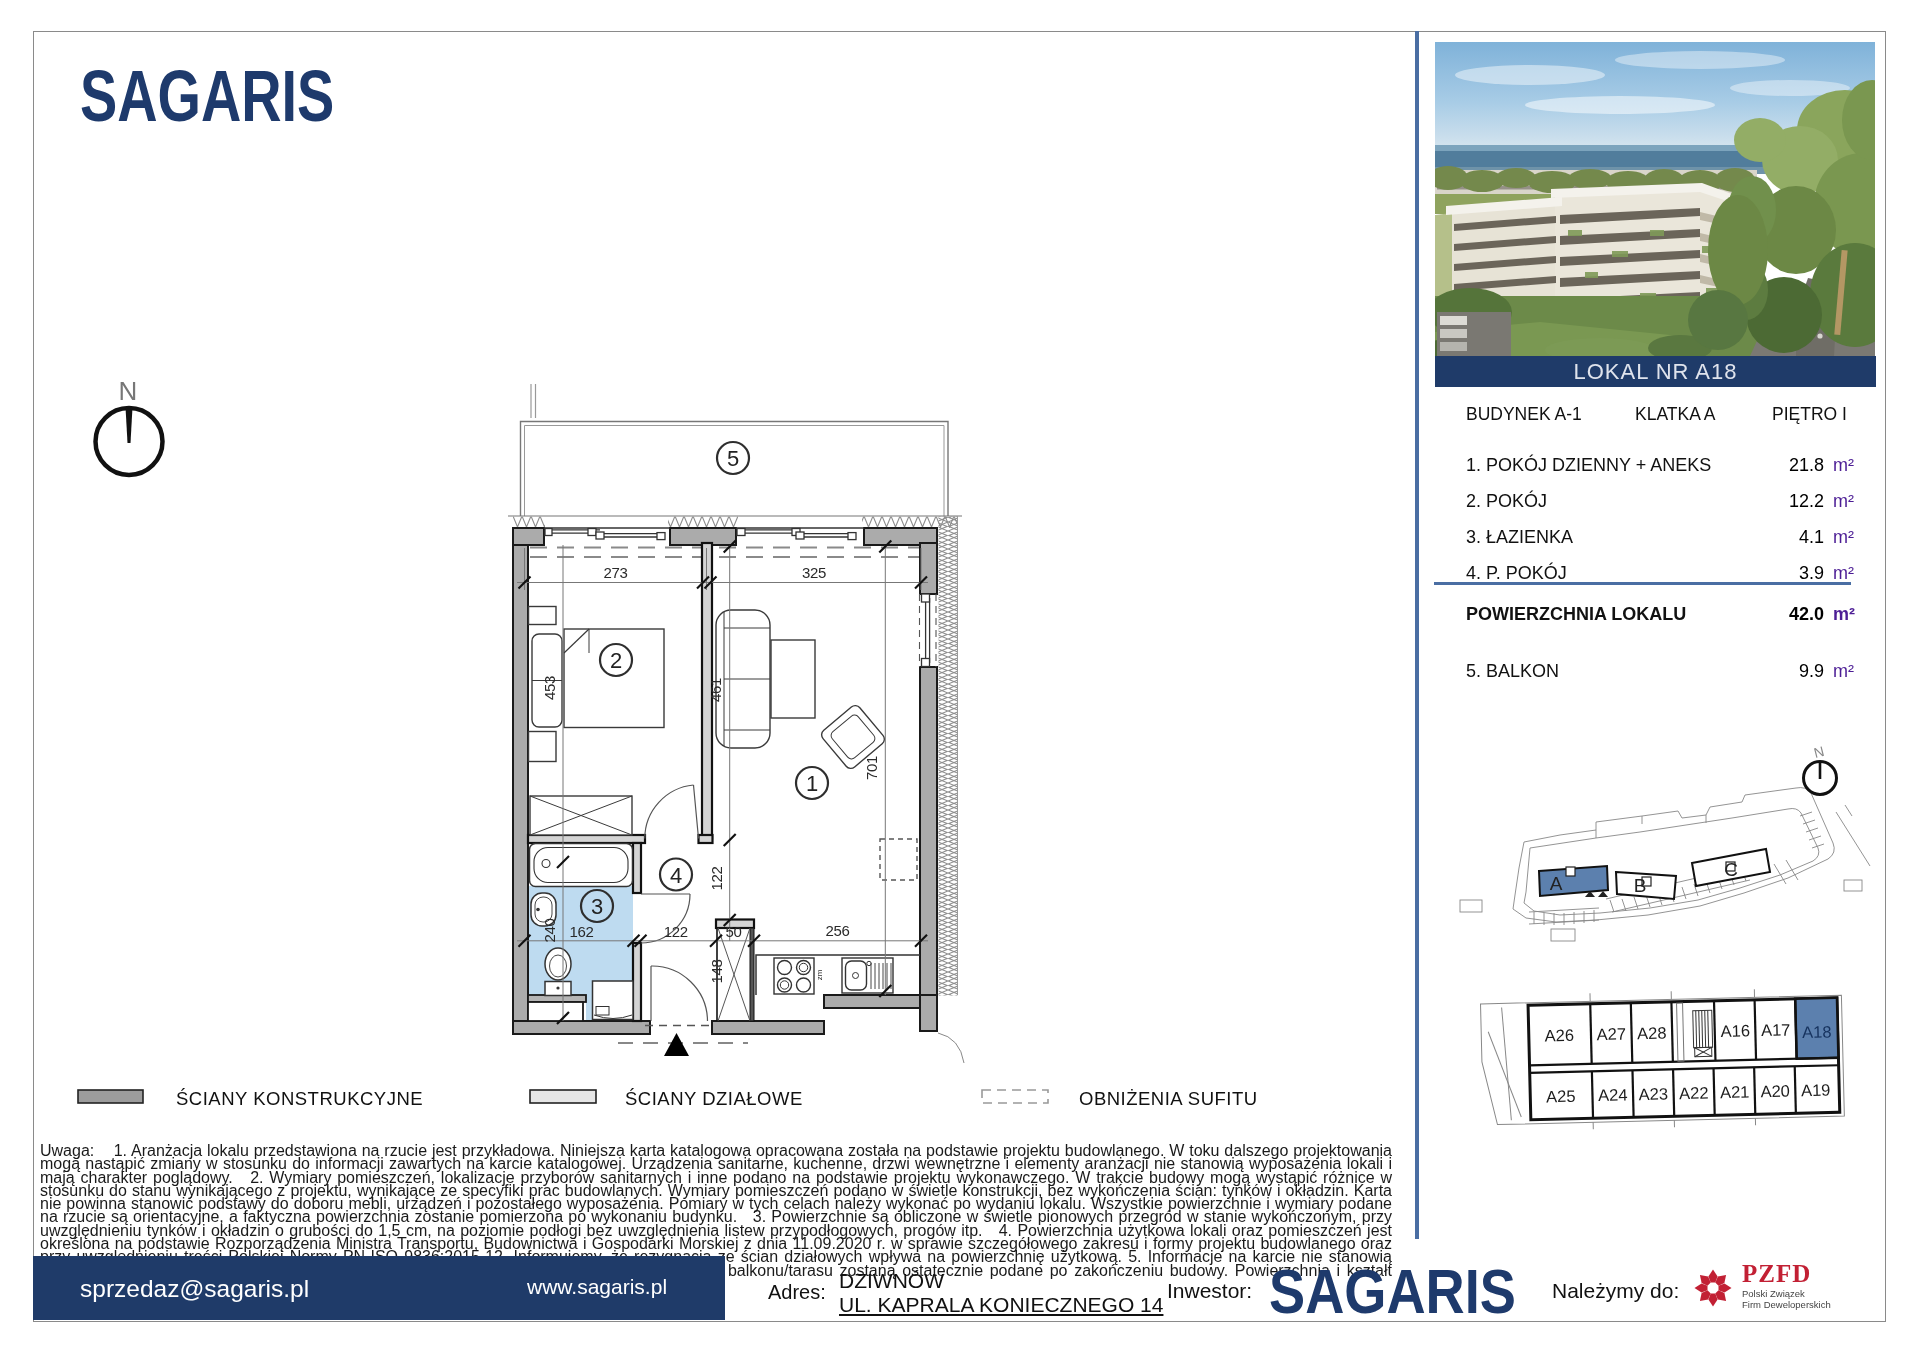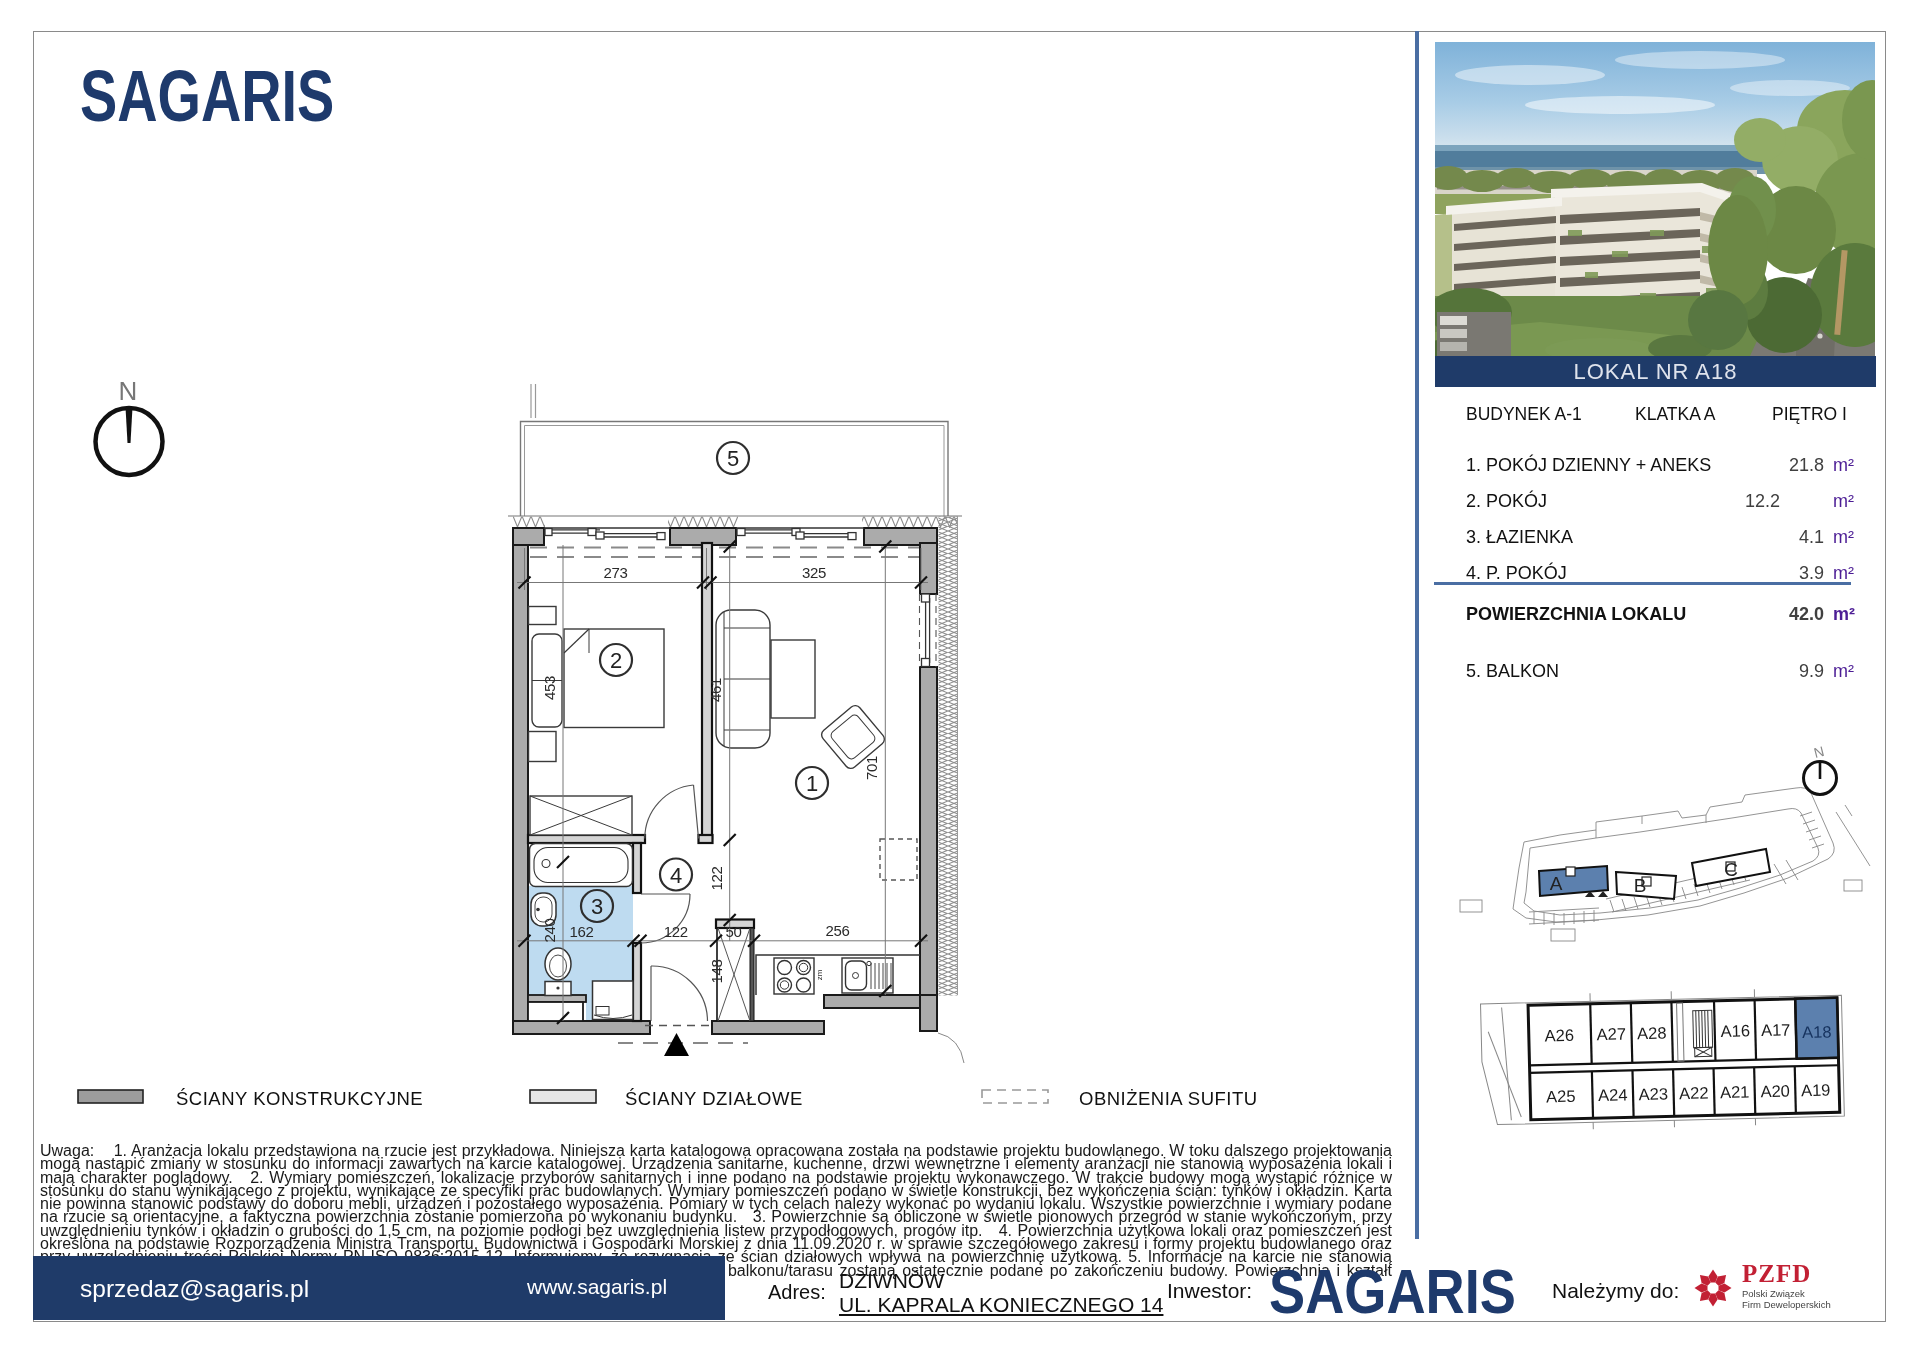--- a/index.html
+++ b/index.html
@@ -5,21 +5,21 @@
 <style>
 html,body{margin:0;padding:0;background:#fff;}
 body{width:1920px;height:1355px;position:relative;font-family:"Liberation Sans",sans-serif;overflow:hidden;}
 .abs{position:absolute;}
 #pageborder{left:33px;top:31px;width:1851px;height:1289px;border:1.5px solid #8a8a8a;}
 #vline{left:1415px;top:31px;width:4px;height:1208px;background:#4a6ea3;}
 #logo{left:80px;top:55px;font-size:72px;font-weight:bold;color:#1e3a6c;letter-spacing:0px;transform:scaleX(0.775);transform-origin:left top;}
 #banner{left:1435px;top:356px;width:441px;height:31px;background:#1f3b69;color:#dfe3ec;font-size:22px;text-align:center;line-height:31px;letter-spacing:1px;}
 .hdr{top:404px;font-size:17.5px;color:#111;}
 .row{font-size:18px;color:#111;white-space:nowrap;}
-.val{font-size:18px;color:#404040;text-align:right;width:60px;}
+.val{font-size:18px;color:#000000;text-align:right;width:60px;}
 .m2{font-size:18px;color:#4c1d95;}
 #blueline{left:1434px;top:582px;width:417px;height:2.5px;background:#4a6ea3;}
 .b{font-weight:bold;}
 .legtxt{font-size:18.5px;color:#111;letter-spacing:0.5px;}
 #disclaimer{left:40px;top:1144px;width:1352px;font-size:16px;line-height:13.3px;color:#1a1a1a;text-align:justify;}
 #bluebar{left:33px;top:1256px;width:692px;height:64px;background:#1f3b69;color:#fff;}
 #bb1{left:80px;top:1275px;font-size:24.5px;color:#fff;}
 #bb2{left:527px;top:1275px;font-size:21px;color:#fff;}
 #adres{left:768px;top:1281px;font-size:20px;color:#111;}
 #adr1{left:839px;top:1269px;font-size:21px;color:#111;}
@@ -35,21 +35,21 @@
 <div class="abs" id="logo">SAGARIS</div>
 <div class="abs" id="banner">LOKAL NR A18</div>
 
 <div class="abs hdr" style="left:1466px;">BUDYNEK A-1</div>
 <div class="abs hdr" style="left:1635px;">KLATKA A</div>
 <div class="abs hdr" style="left:1772px;">PIĘTRO I</div>
 <div class="abs row" style="left:1466px;top:455px;">1. POKÓJ DZIENNY + ANEKS</div>
 <div class="abs val" style="left:1764px;top:455px;">21.8</div>
 <div class="abs m2" style="left:1833px;top:455px;">m²</div>
 <div class="abs row" style="left:1466px;top:491px;">2. POKÓJ</div>
-<div class="abs val" style="left:1720px;top:491px;">12.2</div>
+<div class="abs val" style="left:1764px;top:491px;">12.2</div>
 <div class="abs m2" style="left:1833px;top:491px;">m²</div>
 <div class="abs row" style="left:1466px;top:527px;">3. ŁAZIENKA</div>
 <div class="abs val" style="left:1764px;top:527px;">4.1</div>
 <div class="abs m2" style="left:1833px;top:527px;">m²</div>
 <div class="abs row" style="left:1466px;top:563px;">4. P. POKÓJ</div>
 <div class="abs val" style="left:1764px;top:563px;">3.9</div>
 <div class="abs m2" style="left:1833px;top:563px;">m²</div>
 <div class="abs" id="blueline"></div>
 <div class="abs row b" style="left:1466px;top:604px;">POWIERZCHNIA LOKALU</div>
 <div class="abs val b" style="left:1764px;top:604px;">42.0</div>

